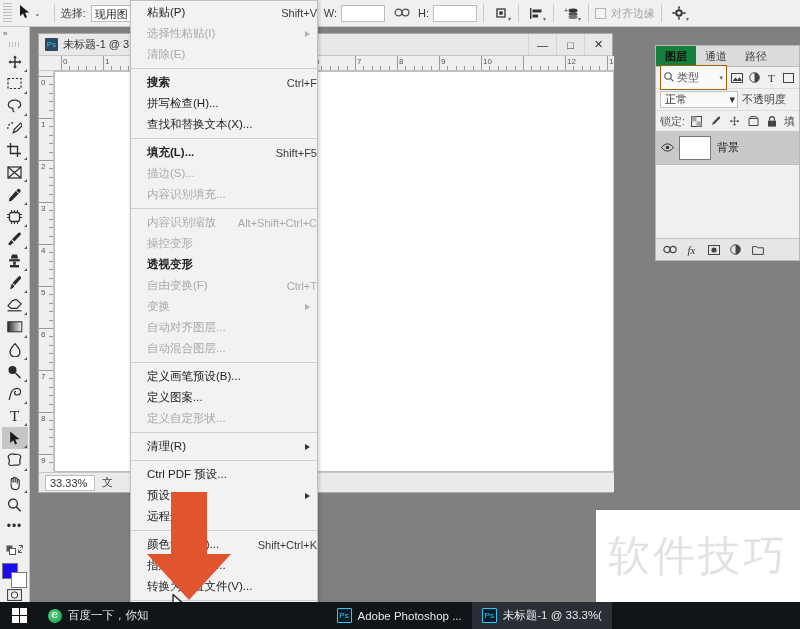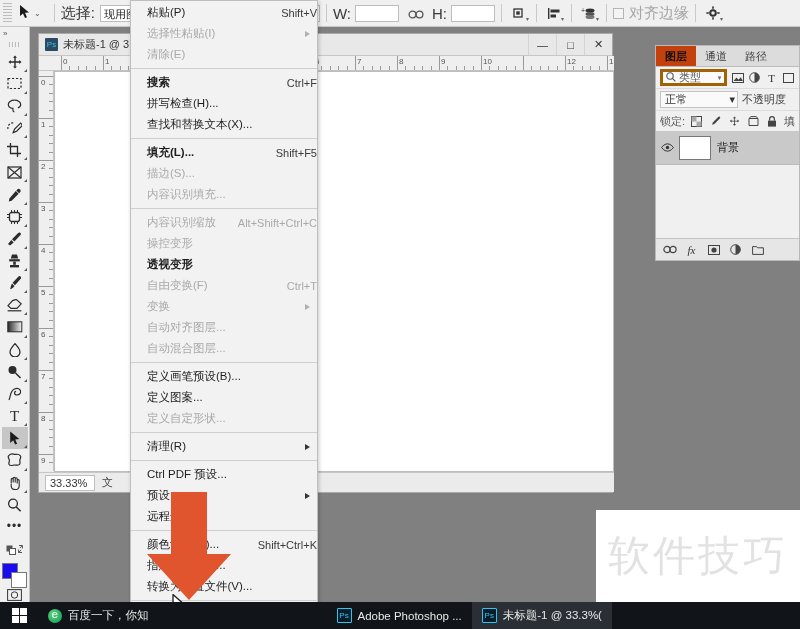--- a/index.html
+++ b/index.html
@@ -17,21 +17,21 @@
     background: #f0f0f0; border-bottom: 1px solid #c8c8c8;
     display: flex; align-items: center; font-size: 11px; color: #333;
   }
   .grip { width: 9px; height: 20px; margin-left: 3px;
     background: repeating-linear-gradient(to bottom,#bcbcbc 0 1px,#f0f0f0 1px 3px);
   }
   .opt-tool { display: flex; align-items: center; gap: 3px; padding: 0 7px; }
   .cursor-glyph { font-size: 14px; color: #111; line-height: 1; }
   .caret { font-size: 8px; color: #555; }
   .vsep { width: 1px; height: 18px; background: #c9c9c9; margin: 0 6px; }
-  .opt-label { color: #3a3a3a; font-size: 15px; white-space: nowrap; }
+  .opt-label { color: #3a3a3a; font-size: 11px; white-space: nowrap; }
   .opt-input {
     background: #fff; border: 1px solid #bdbdbd; height: 17px;
     font-size: 11px; color: #222; padding: 0 3px; line-height: 16px;
   }
   .opt-select {
     background: #fafafa; border: 1px solid #bdbdbd; height: 17px;
     display: flex; align-items: center; justify-content: space-between;
     padding: 0 2px 0 4px; font-size: 11px; color: #333;
   }
   .opt-select .arr { font-size: 7px; color: #666; padding-left: 4px; }
@@ -111,26 +111,26 @@
   .status-extra { margin-left: 7px; color: #444; font-size: 11px; }
 
   
   .right-panel {
     position: absolute; left: 655px; top: 45px; width: 145px; height: 216px;
     background: #f0f0f0; border: 1px solid #b9b9b9;
   }
   .panel-tabs { display: flex; height: 21px; background: #dcdcdc;
     border-bottom: 1px solid #bdbdbd; font-size: 11px; }
   .ptab { padding: 0 9px; display: flex; align-items: center; color: #444; }
-  .ptab.active { background: #c2410c; color: #111; font-weight: bold; }
+  .ptab.active { background: #15803d; color: #111; font-weight: bold; }
   .panel-row { display: flex; align-items: center; height: 22px;
     padding: 0 4px; gap: 4px; font-size: 11px; color: #444;
     border-bottom: 1px solid #dcdcdc; }
-  .filter-box { display: flex; align-items: center; gap: 3px; border: 3px solid #a16207;
-    background: #fafafa; height: 17px; padding: 0 3px; width: 76px; }
+  .filter-box { display: flex; align-items: center; gap: 3px; border: 1px solid #a16207;
+    background: #fafafa; height: 25px; padding: 0 3px; width: 76px; }
   .filter-box .lbl { color: #555; font-size: 11px; }
   .p-ico { width: 15px; height: 15px; display: flex; align-items: center;
     justify-content: center; font-size: 10px; color: #444; }
   .blend-sel { border: 1px solid #c3c3c3; background: #fafafa; height: 17px; width: 78px;
     display: flex; align-items: center; justify-content: space-between; padding: 0 2px 0 4px;
     font-size: 11px; color: #333; }
   .lock-row { display: flex; align-items: center; gap: 4px; height: 20px; padding: 0 4px;
     font-size: 11px; color: #555; }
   .layer-row { display: flex; align-items: center; gap: 6px; height: 34px;
     padding: 0 5px; background: #c9c9c9; border-bottom: 1px solid #bdbdbd; }

